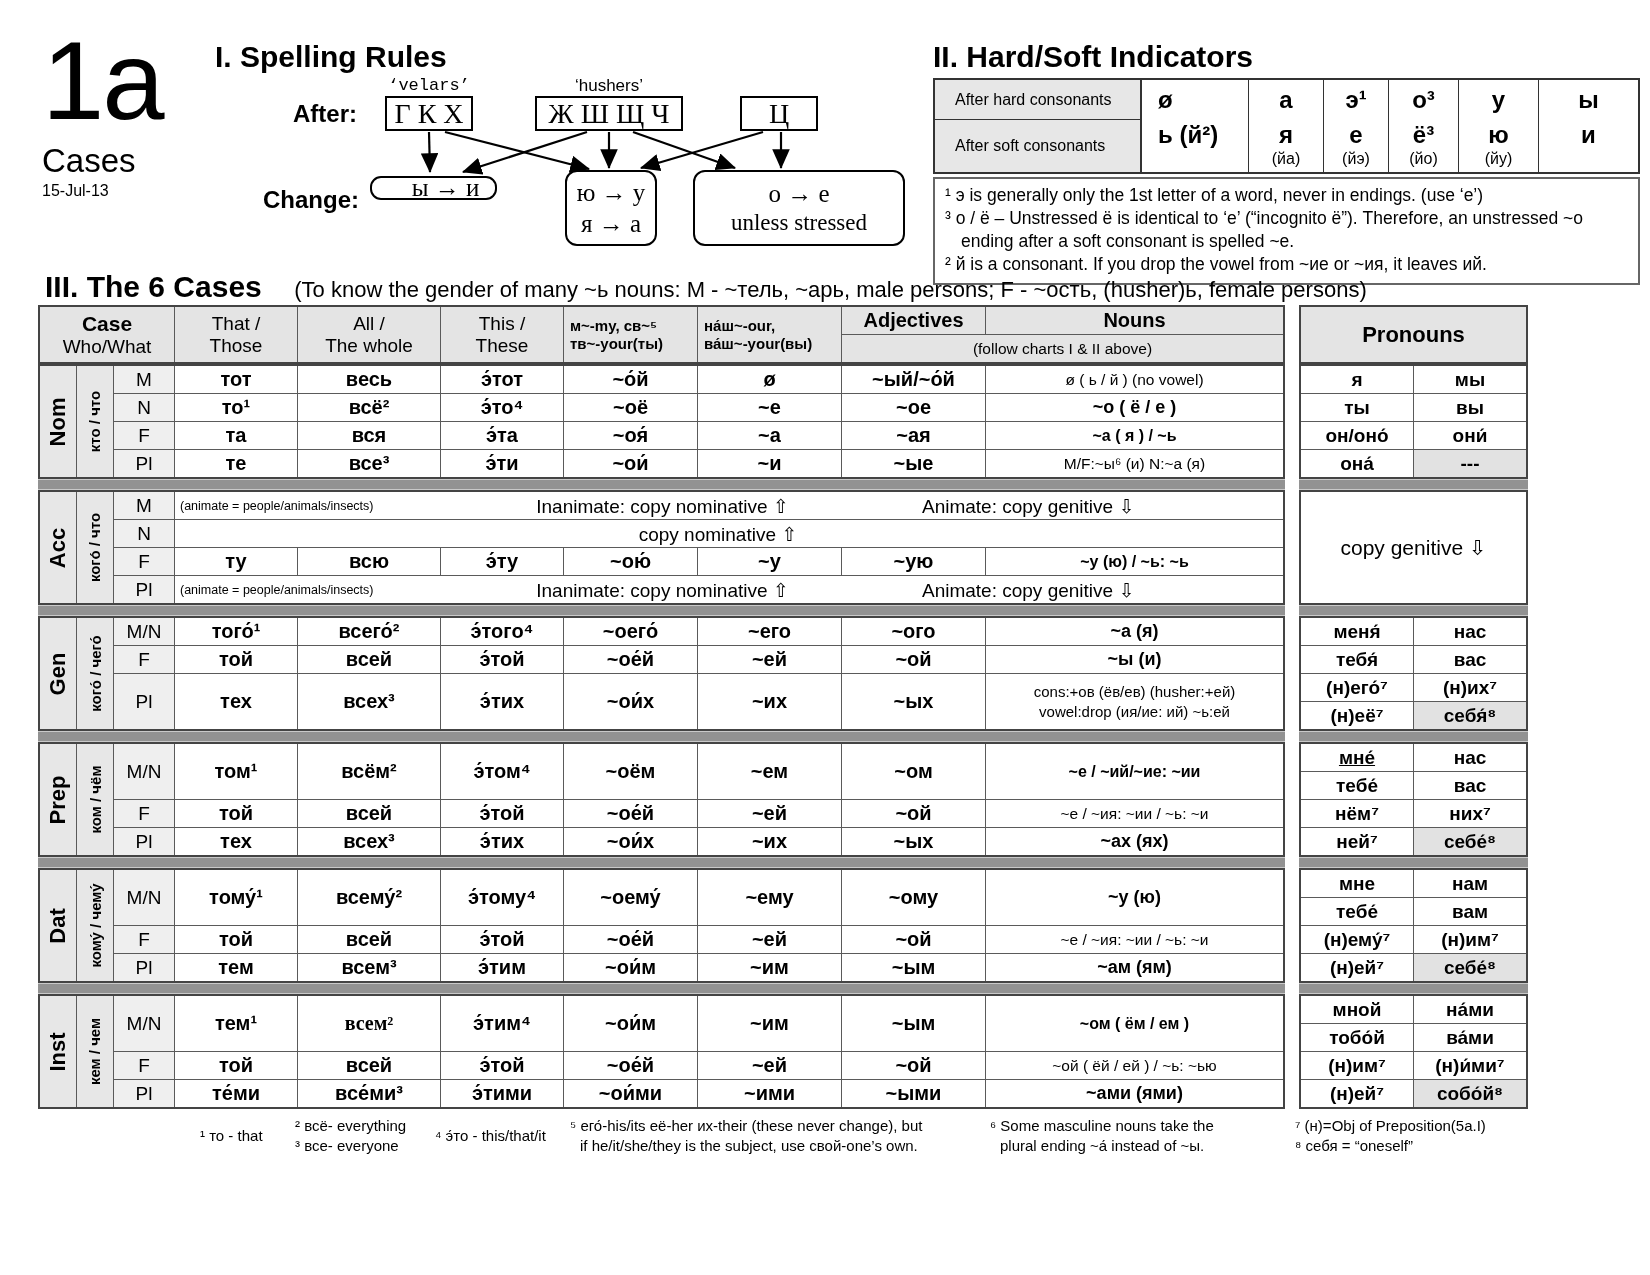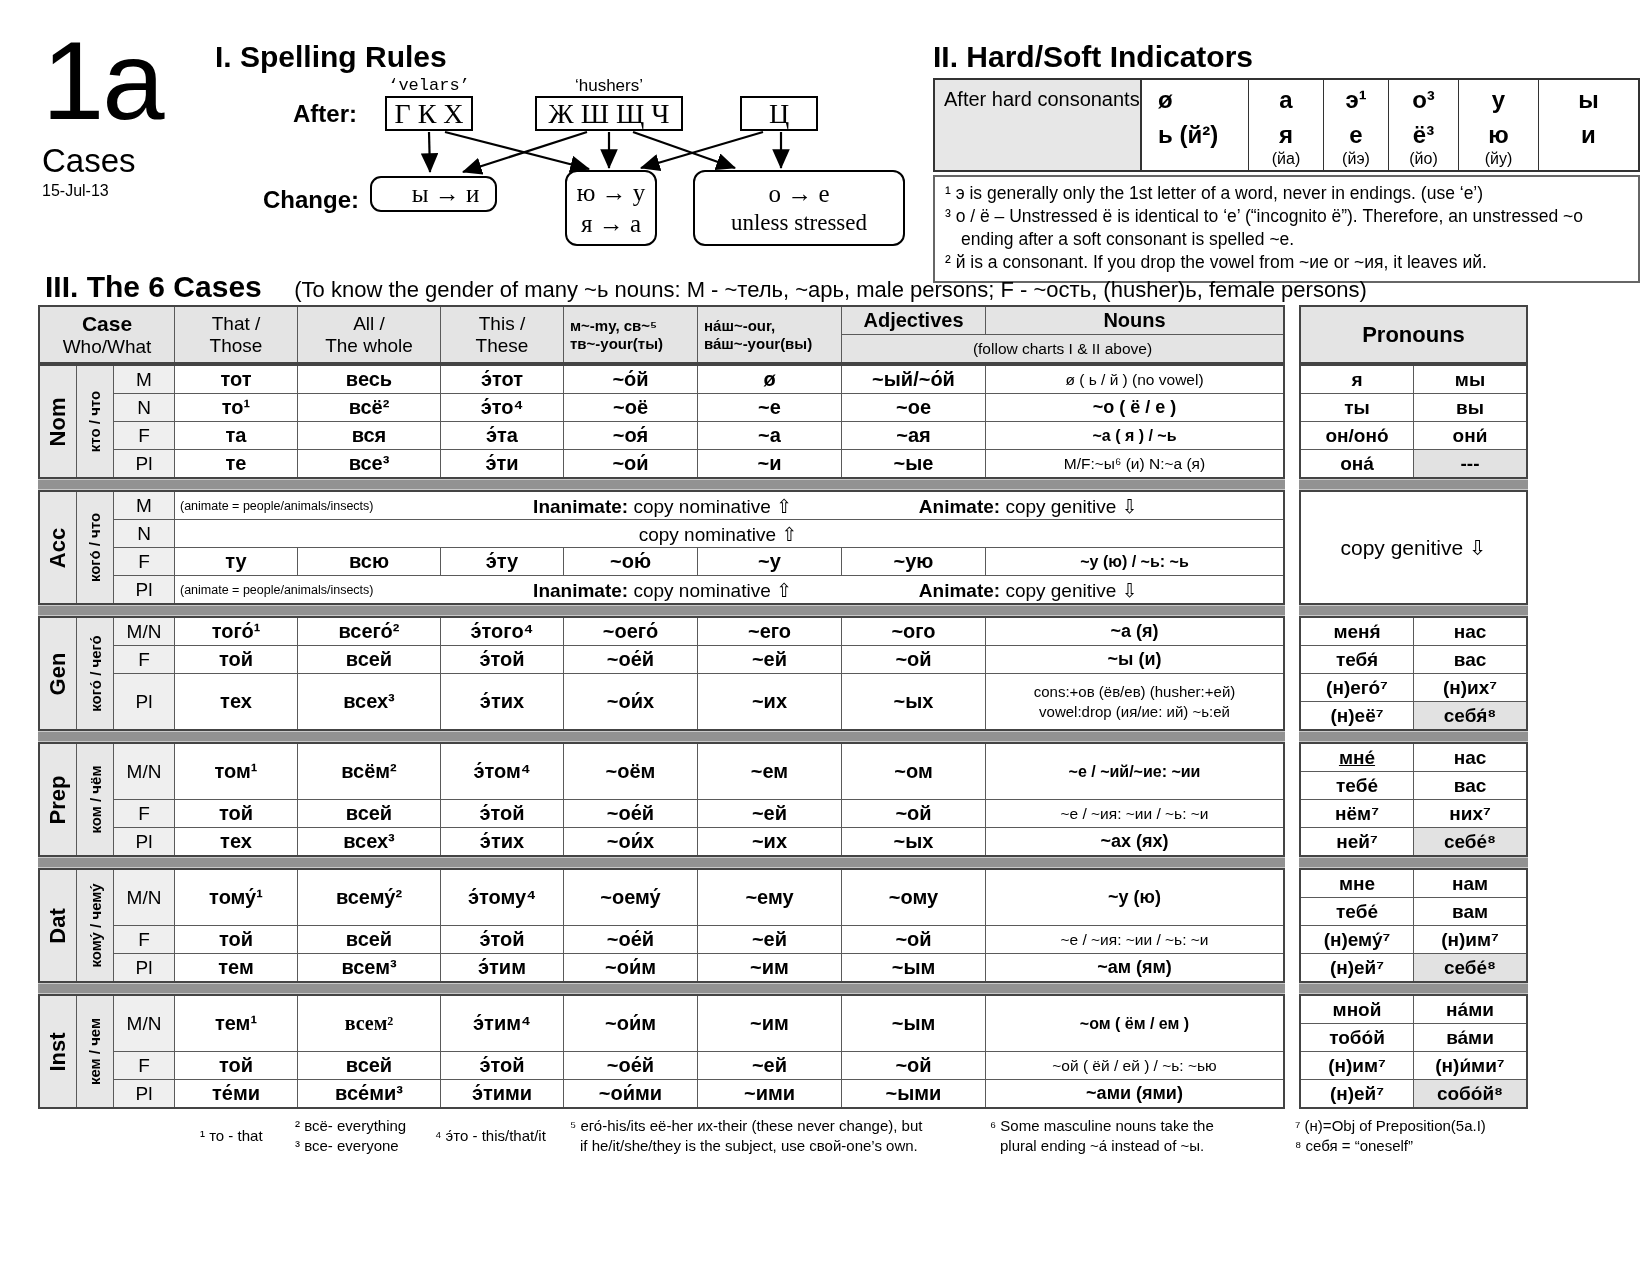--- a/index.html
+++ b/index.html
@@ -28,21 +28,21 @@
          align-items:center; justify-content:center; font-size:28px;
          font-family:"Liberation Serif","DejaVu Serif",serif; }
   .rbox { position:absolute; border:2px solid #000; border-radius:12px; background:#fff;
           display:flex; flex-direction:column; align-items:center; justify-content:center;
           font-size:25px; font-family:"Liberation Serif","DejaVu Serif",serif; line-height:1.25; }
 
   
   .hardsoft { position:absolute; left:933px; top:40px; width:707px; }
   .hs-table { display:flex; border:2px solid #333; width:707px; background:#fff; }
   .hs-labels { width:207px; border-right:2px solid #333; background:#e7e7e7; }
-  .hs-label { height:39px; display:flex; align-items:center; padding-left:9px; font-size:20px; }
+  .hs-label { height:39px; display:flex; align-items:center; padding-left:20px; font-size:16px; }
   .hs-label + .hs-label { border-top:1px solid #333; height:53px; }
   #hs-cols { display:flex; flex:1; }
   .hs-col { display:flex; flex-direction:column; align-items:center; }
   .hs-col + .hs-col { border-left:1px solid #333; }
   .hs-col:nth-child(1){ width:106px; align-items:flex-start; padding-left:16px; }
   .hs-col:nth-child(2){ width:75px; }
   .hs-col:nth-child(3){ width:65px; }
   .hs-col:nth-child(4){ width:70px; }
   .hs-col:nth-child(5){ width:80px; }
   .hs-col:nth-child(6){ flex:1; }
@@ -97,21 +97,21 @@
   .data-cell.nouns-cell { font-size:18px; }
   .data-cell.n-mid { font-size:16px; }
   .data-cell.n-long { font-size:15.5px; font-weight:400; }
   .data-cell.n-tiny { font-size:15px; font-weight:400; white-space:pre-line; line-height:1.3; }
 
   .span-cell { position:relative; background:#fff; }
   .animate-note { position:absolute; left:5px; top:50%; transform:translateY(-50%);
                   font-size:12.5px; font-weight:400; white-space:nowrap; }
   .span-text { position:absolute; top:50%; transform:translate(-50%,-50%);
                font-size:19px; font-weight:400; white-space:nowrap; }
-  .span-text b { font-weight:700; }
+  .span-text b { font-weight:400; }
   .pos-2-0 { left:44%; } .pos-2-1 { left:77%; } .pos-1-0 { left:49%; }
 
   .pronoun-grid { display:grid; grid-template-columns:112px 112px; grid-auto-rows:27px;
                   gap:1px; background:#5a5a5a; border:2px solid #444; }
   .pronoun-cell { font-size:19px; font-weight:700; }
   .pronoun-cell.gray { background:#e2e2e2; }
   .pronoun-merged { font-size:21px; font-weight:400; }
 
   .section-sep { display:flex; height:11px; }
   .sep-main { width:1247px; background:#929292; border-top:1px solid #c9c9c9; border-bottom:1px solid #c9c9c9; }
@@ -157,37 +157,38 @@
         <line x1="548" y1="56" x2="426" y2="92" stroke="#000" stroke-width="2.2" marker-end="url(#ah)"></line>
         <line x1="566" y1="56" x2="566" y2="92" stroke="#000" stroke-width="2.2" marker-end="url(#ah)"></line>
       </svg>
       <div class="dlabel" style="left:169px;top:0;width:90px;font-family:Liberation Mono, monospace;">‘velars’</div>
       <div class="dlabel" style="left:320px;top:0;width:148px;">‘hushers’</div>
       <div class="dword" style="left:78px;top:24px;">After:</div>
       <div class="box" style="left:170px;top:20px;width:88px;height:35px;">Г К Х</div>
       <div class="box" style="left:320px;top:20px;width:148px;height:35px;">Ж Ш Щ Ч</div>
       <div class="box" style="left:525px;top:20px;width:78px;height:35px;">Ц</div>
       <div class="dword" style="left:48px;top:110px;">Change:</div>
-      <div class="rbox" style="left:155px;top:100px;width:127px;height:36px;border-radius:11px;padding-left:24px;">ы → и</div>
+      <div class="rbox" style="left:155px;top:100px;width:127px;height:24px;border-radius:11px;padding-left:24px;">ы → и</div>
       <div class="rbox" style="left:350px;top:94px;width:92px;height:76px;">
         <div>ю → у</div>
         <div>я → а</div>
       </div>
       <div class="rbox" style="left:478px;top:94px;width:212px;height:76px;">
         <div>о → е</div>
         <div style="font-size:23px;">unless stressed</div>
       </div>
     </div>
   </div>
 
   <div class="hardsoft">
     <div class="sec-title">II. Hard/Soft Indicators</div>
     <div class="hs-table" style="margin-top:4px;">
       <div class="hs-labels">
         <div class="hs-label">After hard consonants</div>
+        <div class="hs-label">After soft consonants</div>
       </div>
       <div id="hs-cols">
           <div class="hs-col">
             <div class="hs-hard">ø</div>
             <div class="hs-soft">ь (й²)</div>
             <div class="hs-sub"></div>
           </div>
           <div class="hs-col">
             <div class="hs-hard">а</div>
             <div class="hs-soft">я</div>

